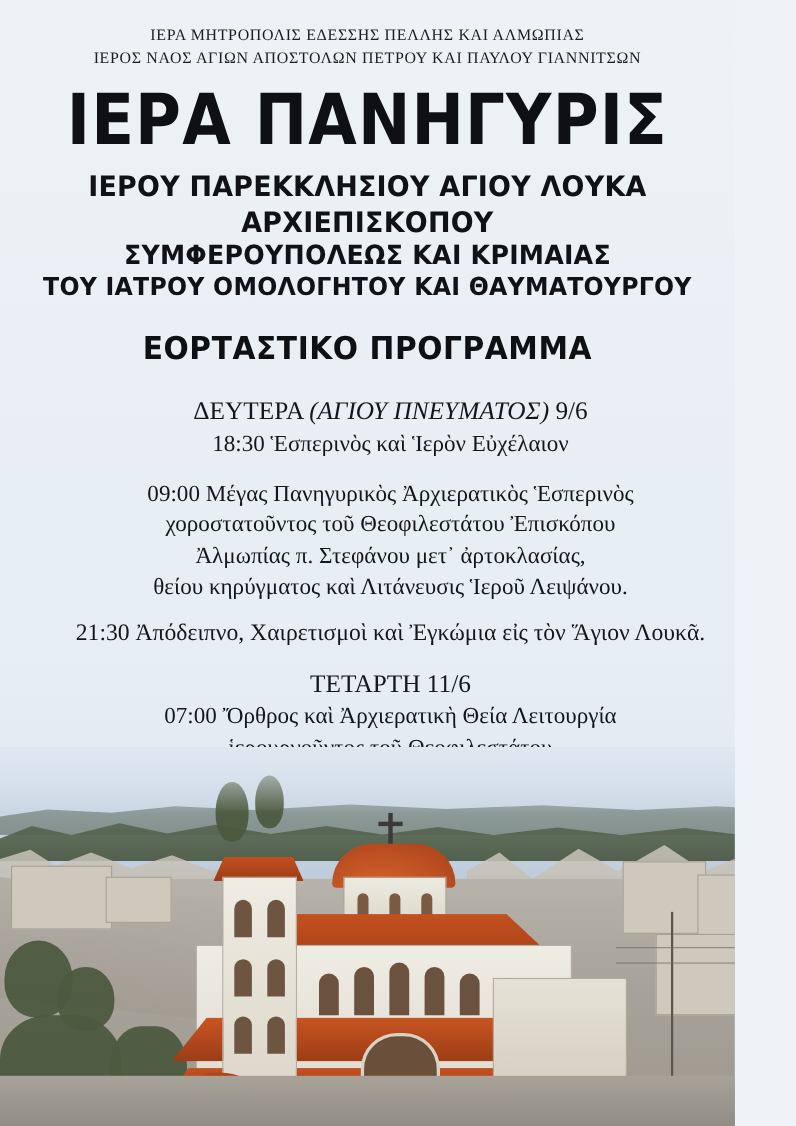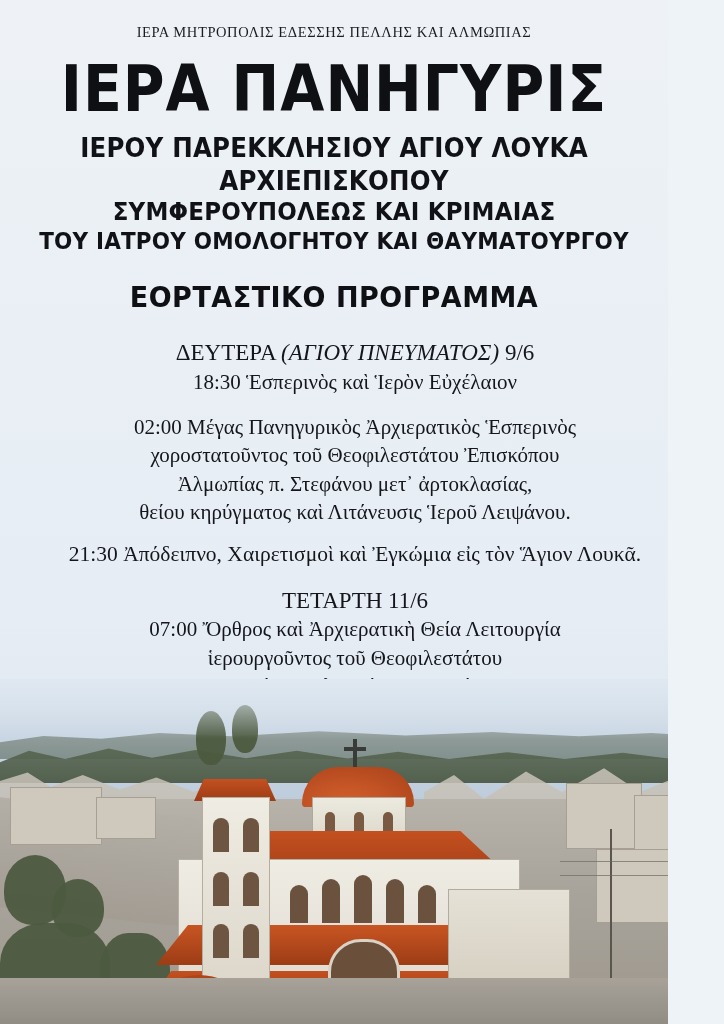--- a/index.html
+++ b/index.html
@@ -319,20 +319,21 @@
     background: linear-gradient(180deg, #a8a299 0%, #918c84 100%);
   }
 </style>
 </head>
 <body>
 
 <div class="poster">
 
   <div class="header">
     <div class="line">ΙΕΡΑ ΜΗΤΡΟΠΟΛΙΣ ΕΔΕΣΣΗΣ ΠΕΛΛΗΣ ΚΑΙ ΑΛΜΩΠΙΑΣ</div>
+    <div class="line">ΙΕΡΟΣ ΝΑΟΣ ΑΓΙΩΝ ΑΠΟΣΤΟΛΩΝ ΠΕΤΡΟΥ ΚΑΙ ΠΑΥΛΟΥ ΓΙΑΝΝΙΤΣΩΝ</div>
   </div>
 
   <div class="title-main">ΙΕΡΑ ΠΑΝΗΓΥΡΙΣ</div>
 
   <div class="title-sub">
     <div class="l1">ΙΕΡΟΥ ΠΑΡΕΚΚΛΗΣΙΟΥ ΑΓΙΟΥ ΛΟΥΚΑ ΑΡΧΙΕΠΙΣΚΟΠΟΥ</div>
     <div class="l2">ΣΥΜΦΕΡΟΥΠΟΛΕΩΣ ΚΑΙ ΚΡΙΜΑΙΑΣ</div>
     <div class="l3">ΤΟΥ ΙΑΤΡΟΥ ΟΜΟΛΟΓΗΤΟΥ ΚΑΙ ΘΑΥΜΑΤΟΥΡΓΟΥ</div>
   </div>
 
@@ -341,21 +342,21 @@
   <div class="program">
 
     <div class="day">
       <div class="day-head"><span>ΔΕΥΤΕΡΑ </span><span class="italic">(ΑΓΙΟΥ ΠΝΕΥΜΑΤΟΣ)</span><span> 9/6</span></div>
       <div class="entry">18:30 Ἑσπερινὸς καὶ Ἱερὸν Εὐχέλαιον</div>
     </div>
 
     <div class="spacer-sm"></div>
 
     <div class="day">
-      <div class="entry">02:00 Μέγας Πανηγυρικὸς Ἀρχιερατικὸς Ἑσπερινὸς</div>
+      <div class="entry">09:00 Μέγας Πανηγυρικὸς Ἀρχιερατικὸς Ἑσπερινὸς</div>
       <div class="entry it">χοροστατοῦντος τοῦ Θεοφιλεστάτου Ἐπισκόπου</div>
       <div class="entry it">Ἀλμωπίας π. Στεφάνου μετ᾽ ἀρτοκλασίας,</div>
       <div class="entry">θείου κηρύγματος καὶ Λιτάνευσις Ἱεροῦ Λειψάνου.</div>
       <div class="spacer-sm"></div>
       <div class="highlight-line">21:30 Ἀπόδειπνο, Χαιρετισμοὶ καὶ Ἐγκώμια εἰς τὸν Ἅγιον Λουκᾶ.</div>
     </div>
 
     <div class="spacer-sm"></div>
 
     <div class="day">

